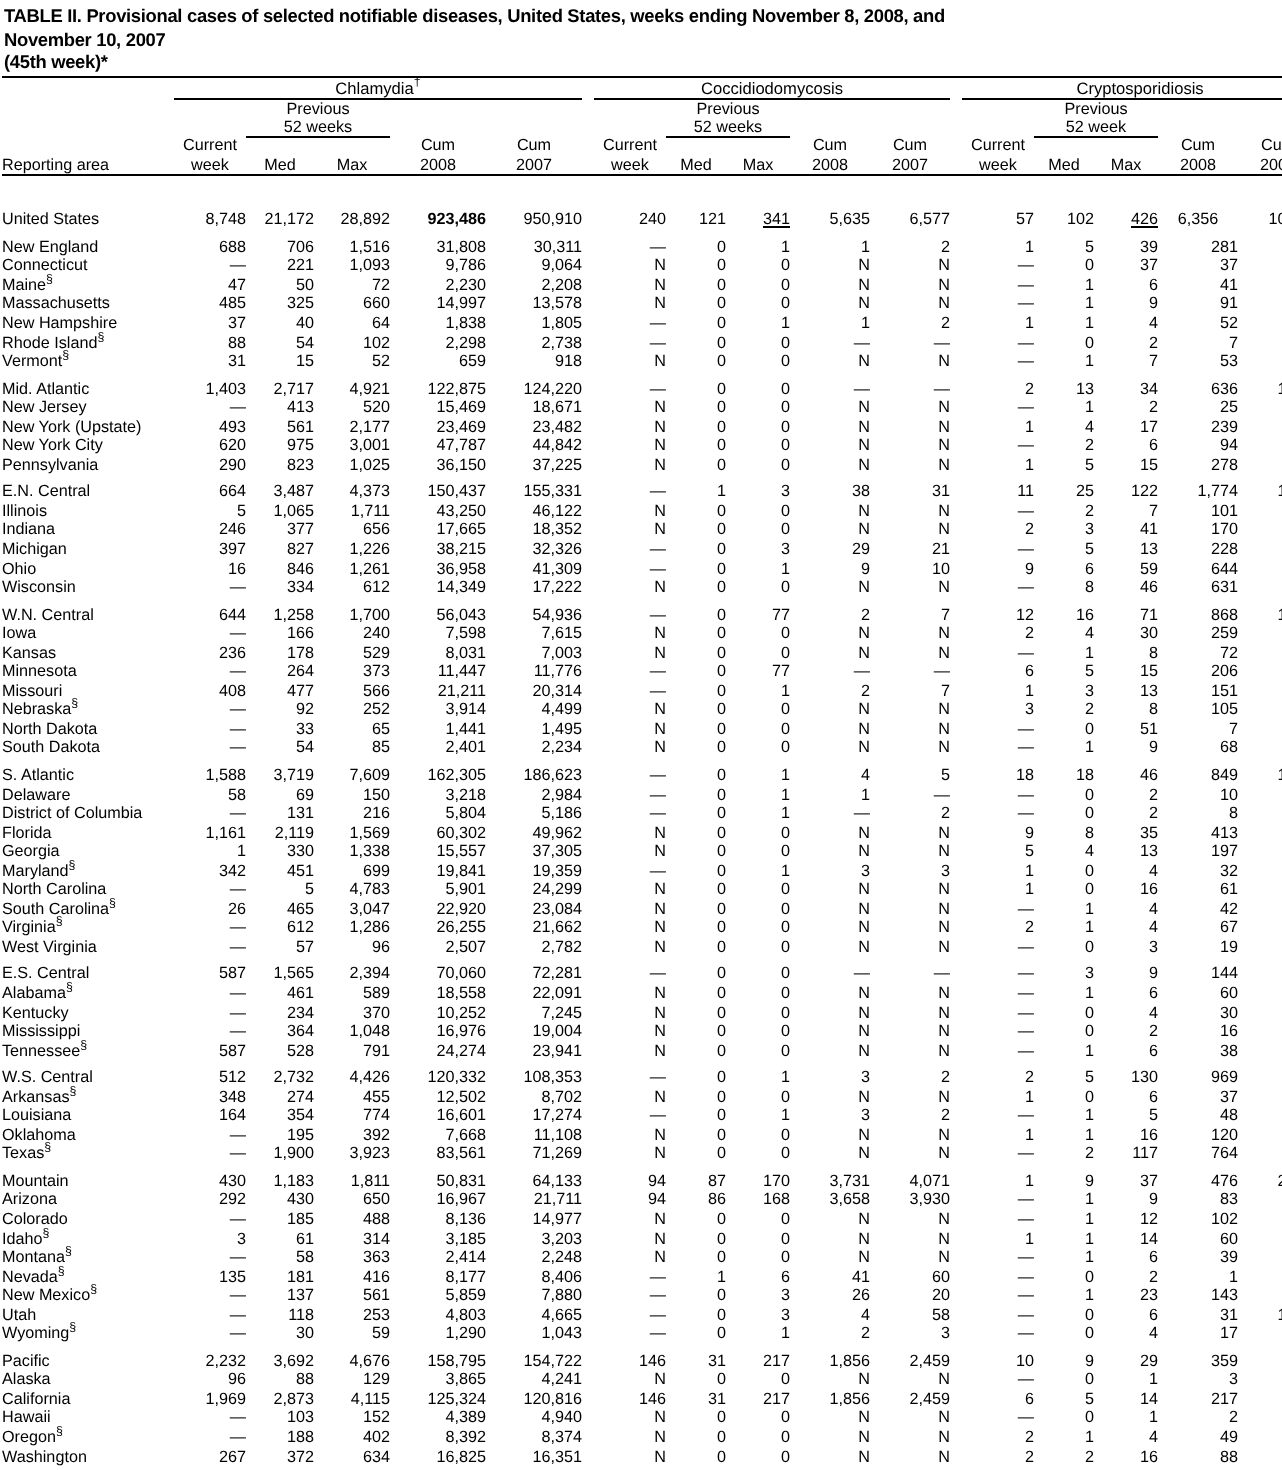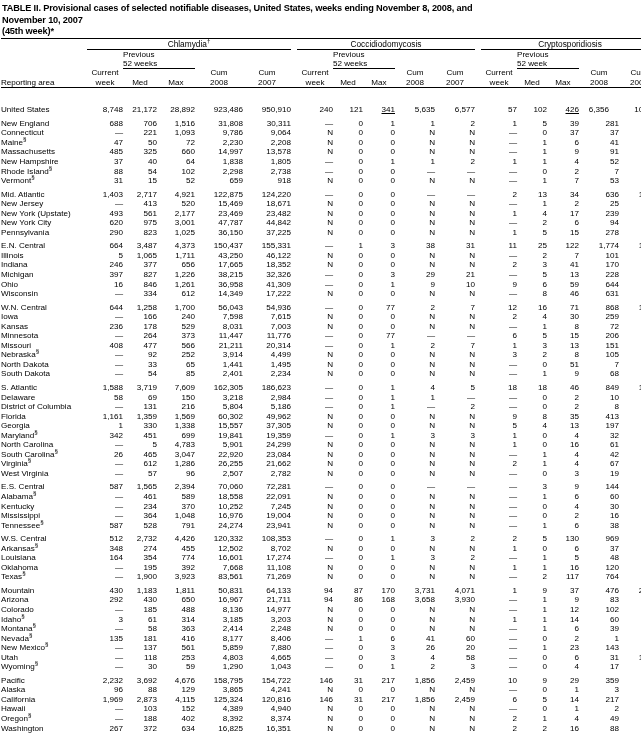--- a/index.html
+++ b/index.html
@@ -45,21 +45,21 @@
   
   .hdr-disease {
     text-align: center;
     font-size: 8.3px;
     padding-bottom: 0px;
   }
   .rule-top { border-top: 1.4px solid #000; }
   .rule-bot-thick { border-bottom: 1.4px solid #000; }
   .grp-rule { border-bottom: 1px solid #000; }
   .hdr-prev {
-    text-align: left;
+    text-align: center;
     font-size: 8.1px;
     line-height: 9.2px;
   }
   .hdr-sub {
     text-align: center;
     font-size: 8.1px;
     line-height: 9.4px;
   }
   .num { text-align: right; padding-right: 3px; }
   .area { text-align: left; padding-left: 1px; }
@@ -154,21 +154,21 @@
         <td class="hdr-sub"><span>Cum</span><br><span>2007</span></td>
       </tr>
     </thead>
 
     <tbody id="table-body">
         <tr class="row">
           <td class="area bold" style="padding-top: 16px;">United States</td>
           <td class="num bold" style="padding-top: 1px;">8,748</td>
           <td class="num bold" style="padding-top: 1px; margin-top: 12px;">21,172</td>
           <td class="num bold" style="padding-top: 1px;">28,892</td>
-          <td class="num bold" style="padding-top: 1px;">923,486</td>
+          <td class="num bold" style="padding-top: 1px; font-weight: bold;">923,486</td>
           <td class="num bold" style="padding-top: 1px;">950,910</td>
           <td style="padding-top: 1px;">&nbsp;</td>
           <td class="num bold" style="padding-top: 1px;">240</td>
           <td class="num bold" style="padding-top: 1px;">121</td>
           <td class="num bold" style="padding-top: 1px; text-decoration: underline;">341</td>
           <td class="num bold" style="padding-top: 1px;">5,635</td>
           <td class="num bold" style="padding-top: 1px;">6,577</td>
           <td style="padding-top: 1px;">&nbsp;</td>
           <td class="num bold" style="padding-top: 1px;">57</td>
           <td class="num bold" style="padding-top: 1px;">102</td>
@@ -767,21 +767,21 @@
           <td>&nbsp;</td>
           <td class="num">—</td>
           <td class="num">0</td>
           <td class="num">2</td>
           <td class="num">8</td>
           <td class="num">3</td>
         </tr>
         <tr class="row">
           <td class="area">Florida</td>
           <td class="num">1,161</td>
-          <td class="num">1,359</td>
+          <td class="num">2,119</td>
           <td class="num">1,569</td>
           <td class="num">60,302</td>
           <td class="num">49,962</td>
           <td>&nbsp;</td>
           <td class="num">N</td>
           <td class="num">0</td>
           <td class="num">0</td>
           <td class="num">N</td>
           <td class="num">N</td>
           <td>&nbsp;</td>

